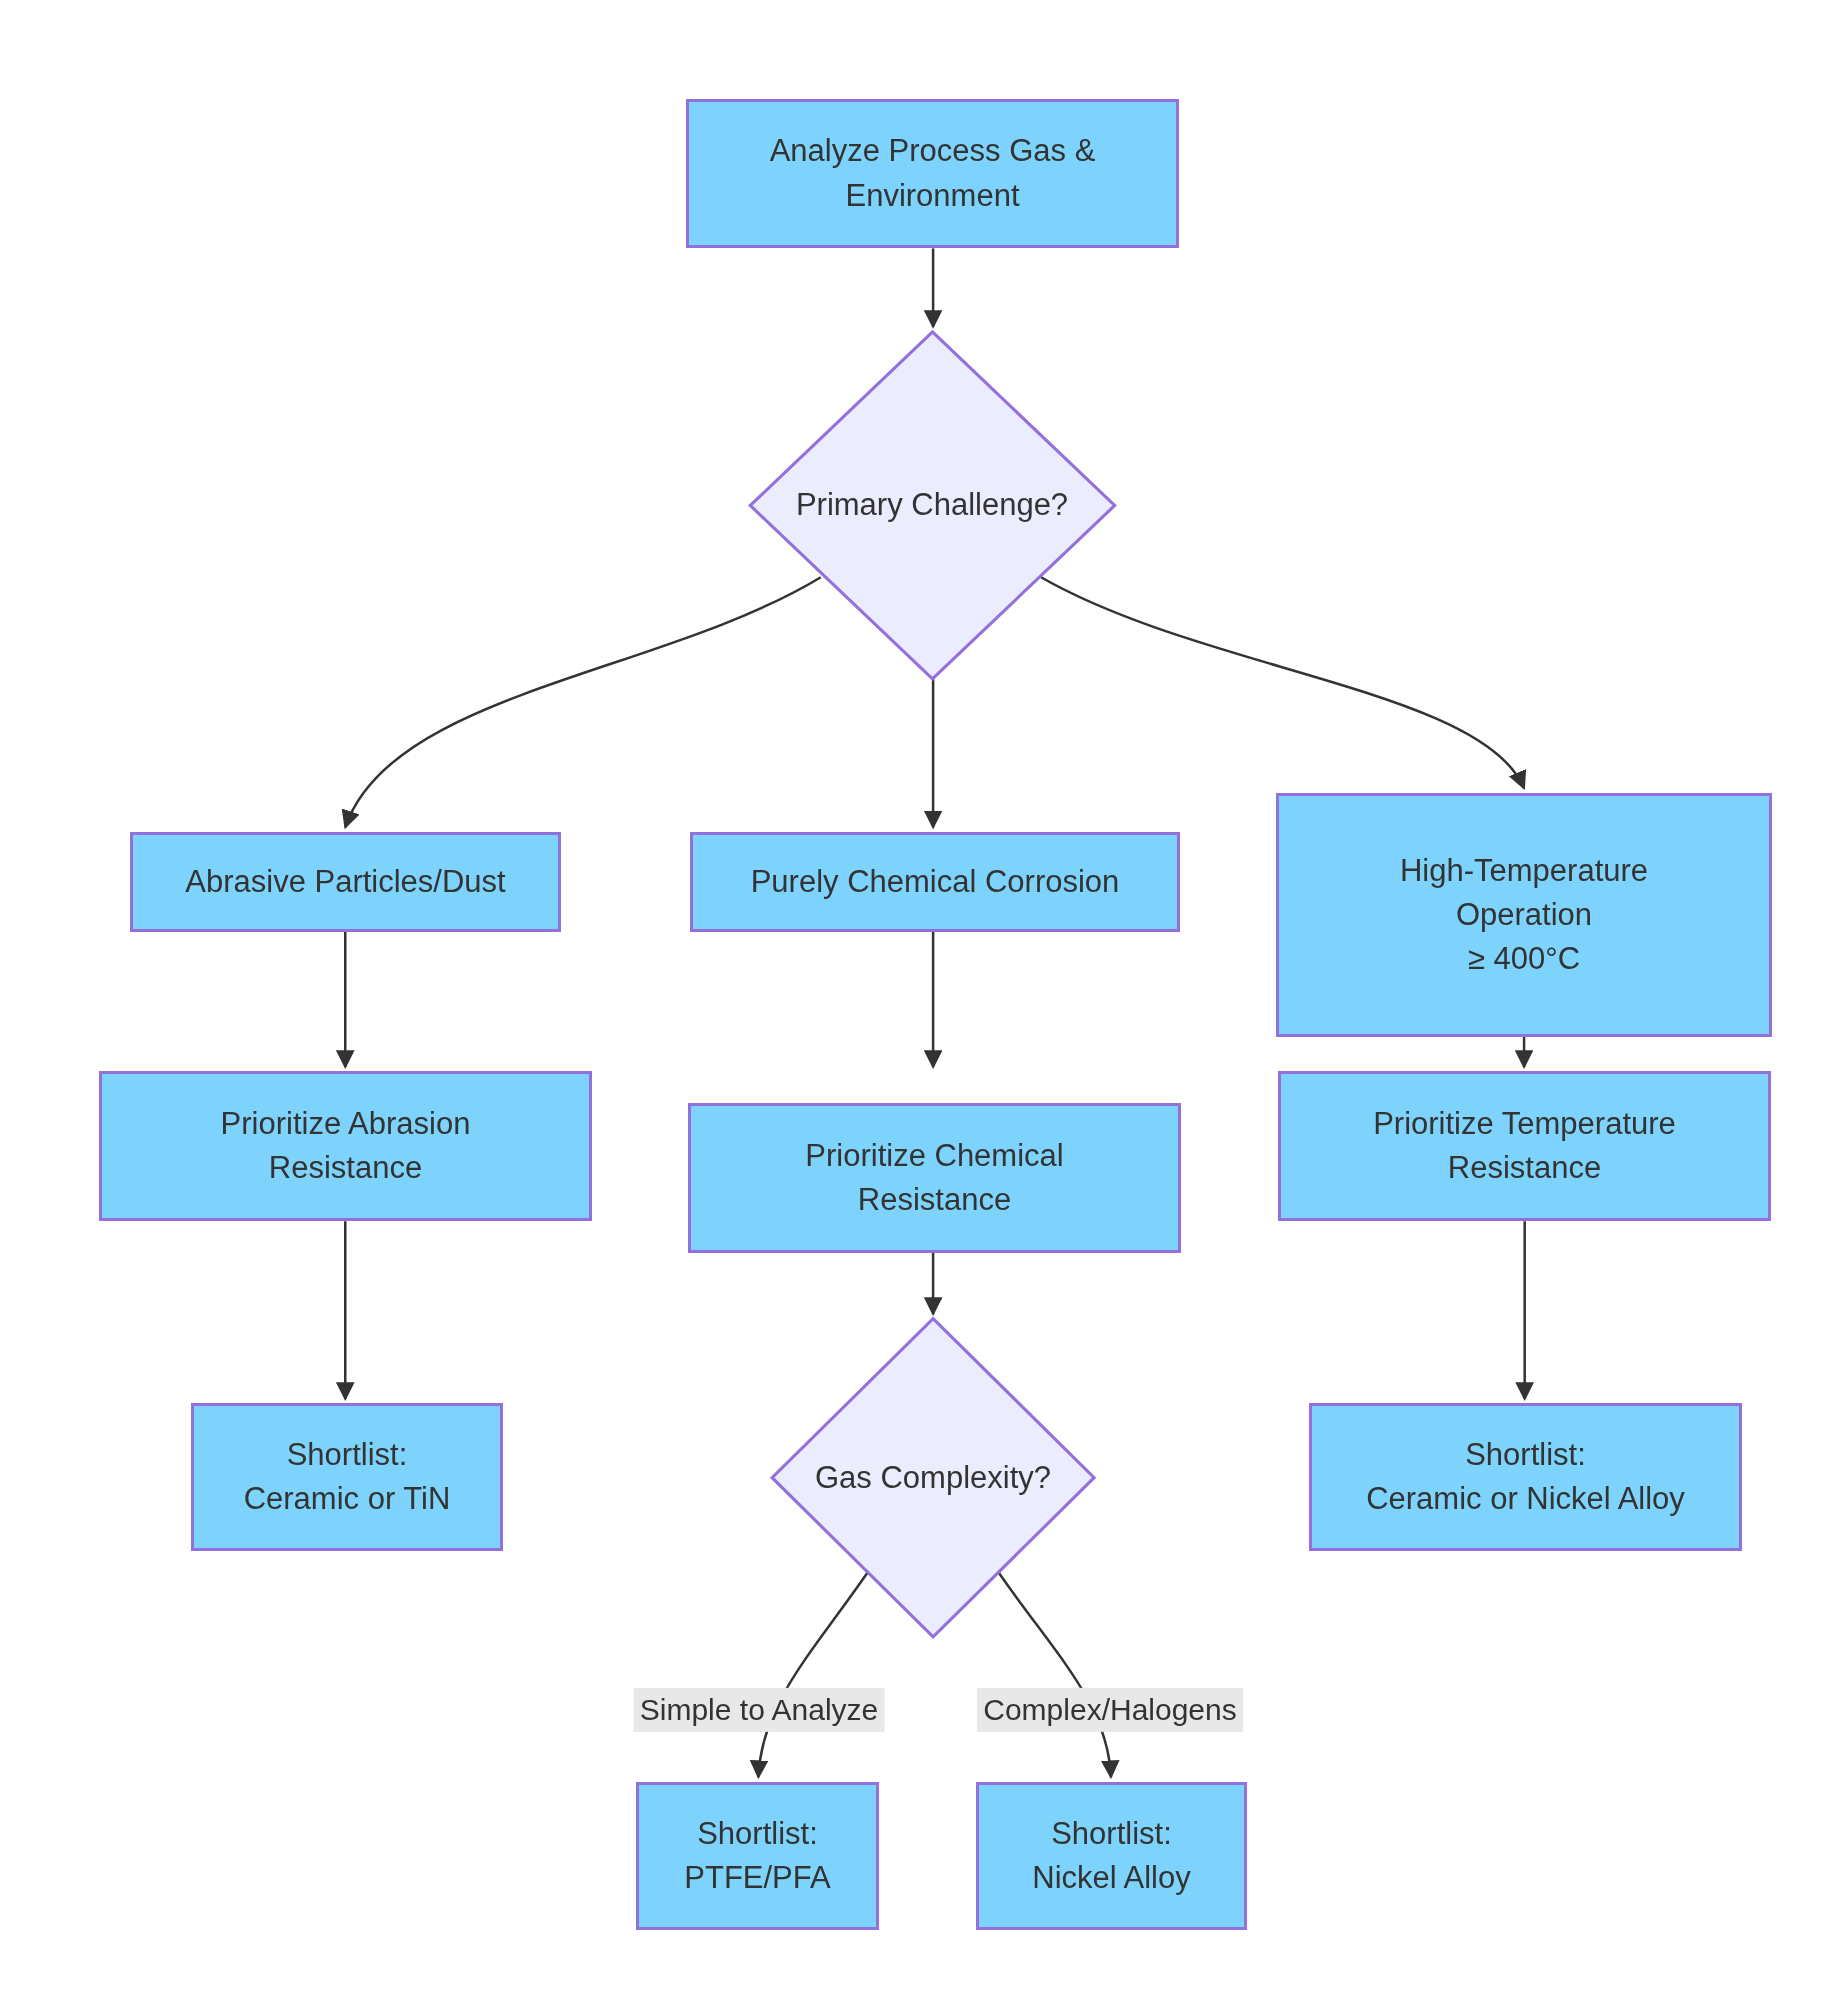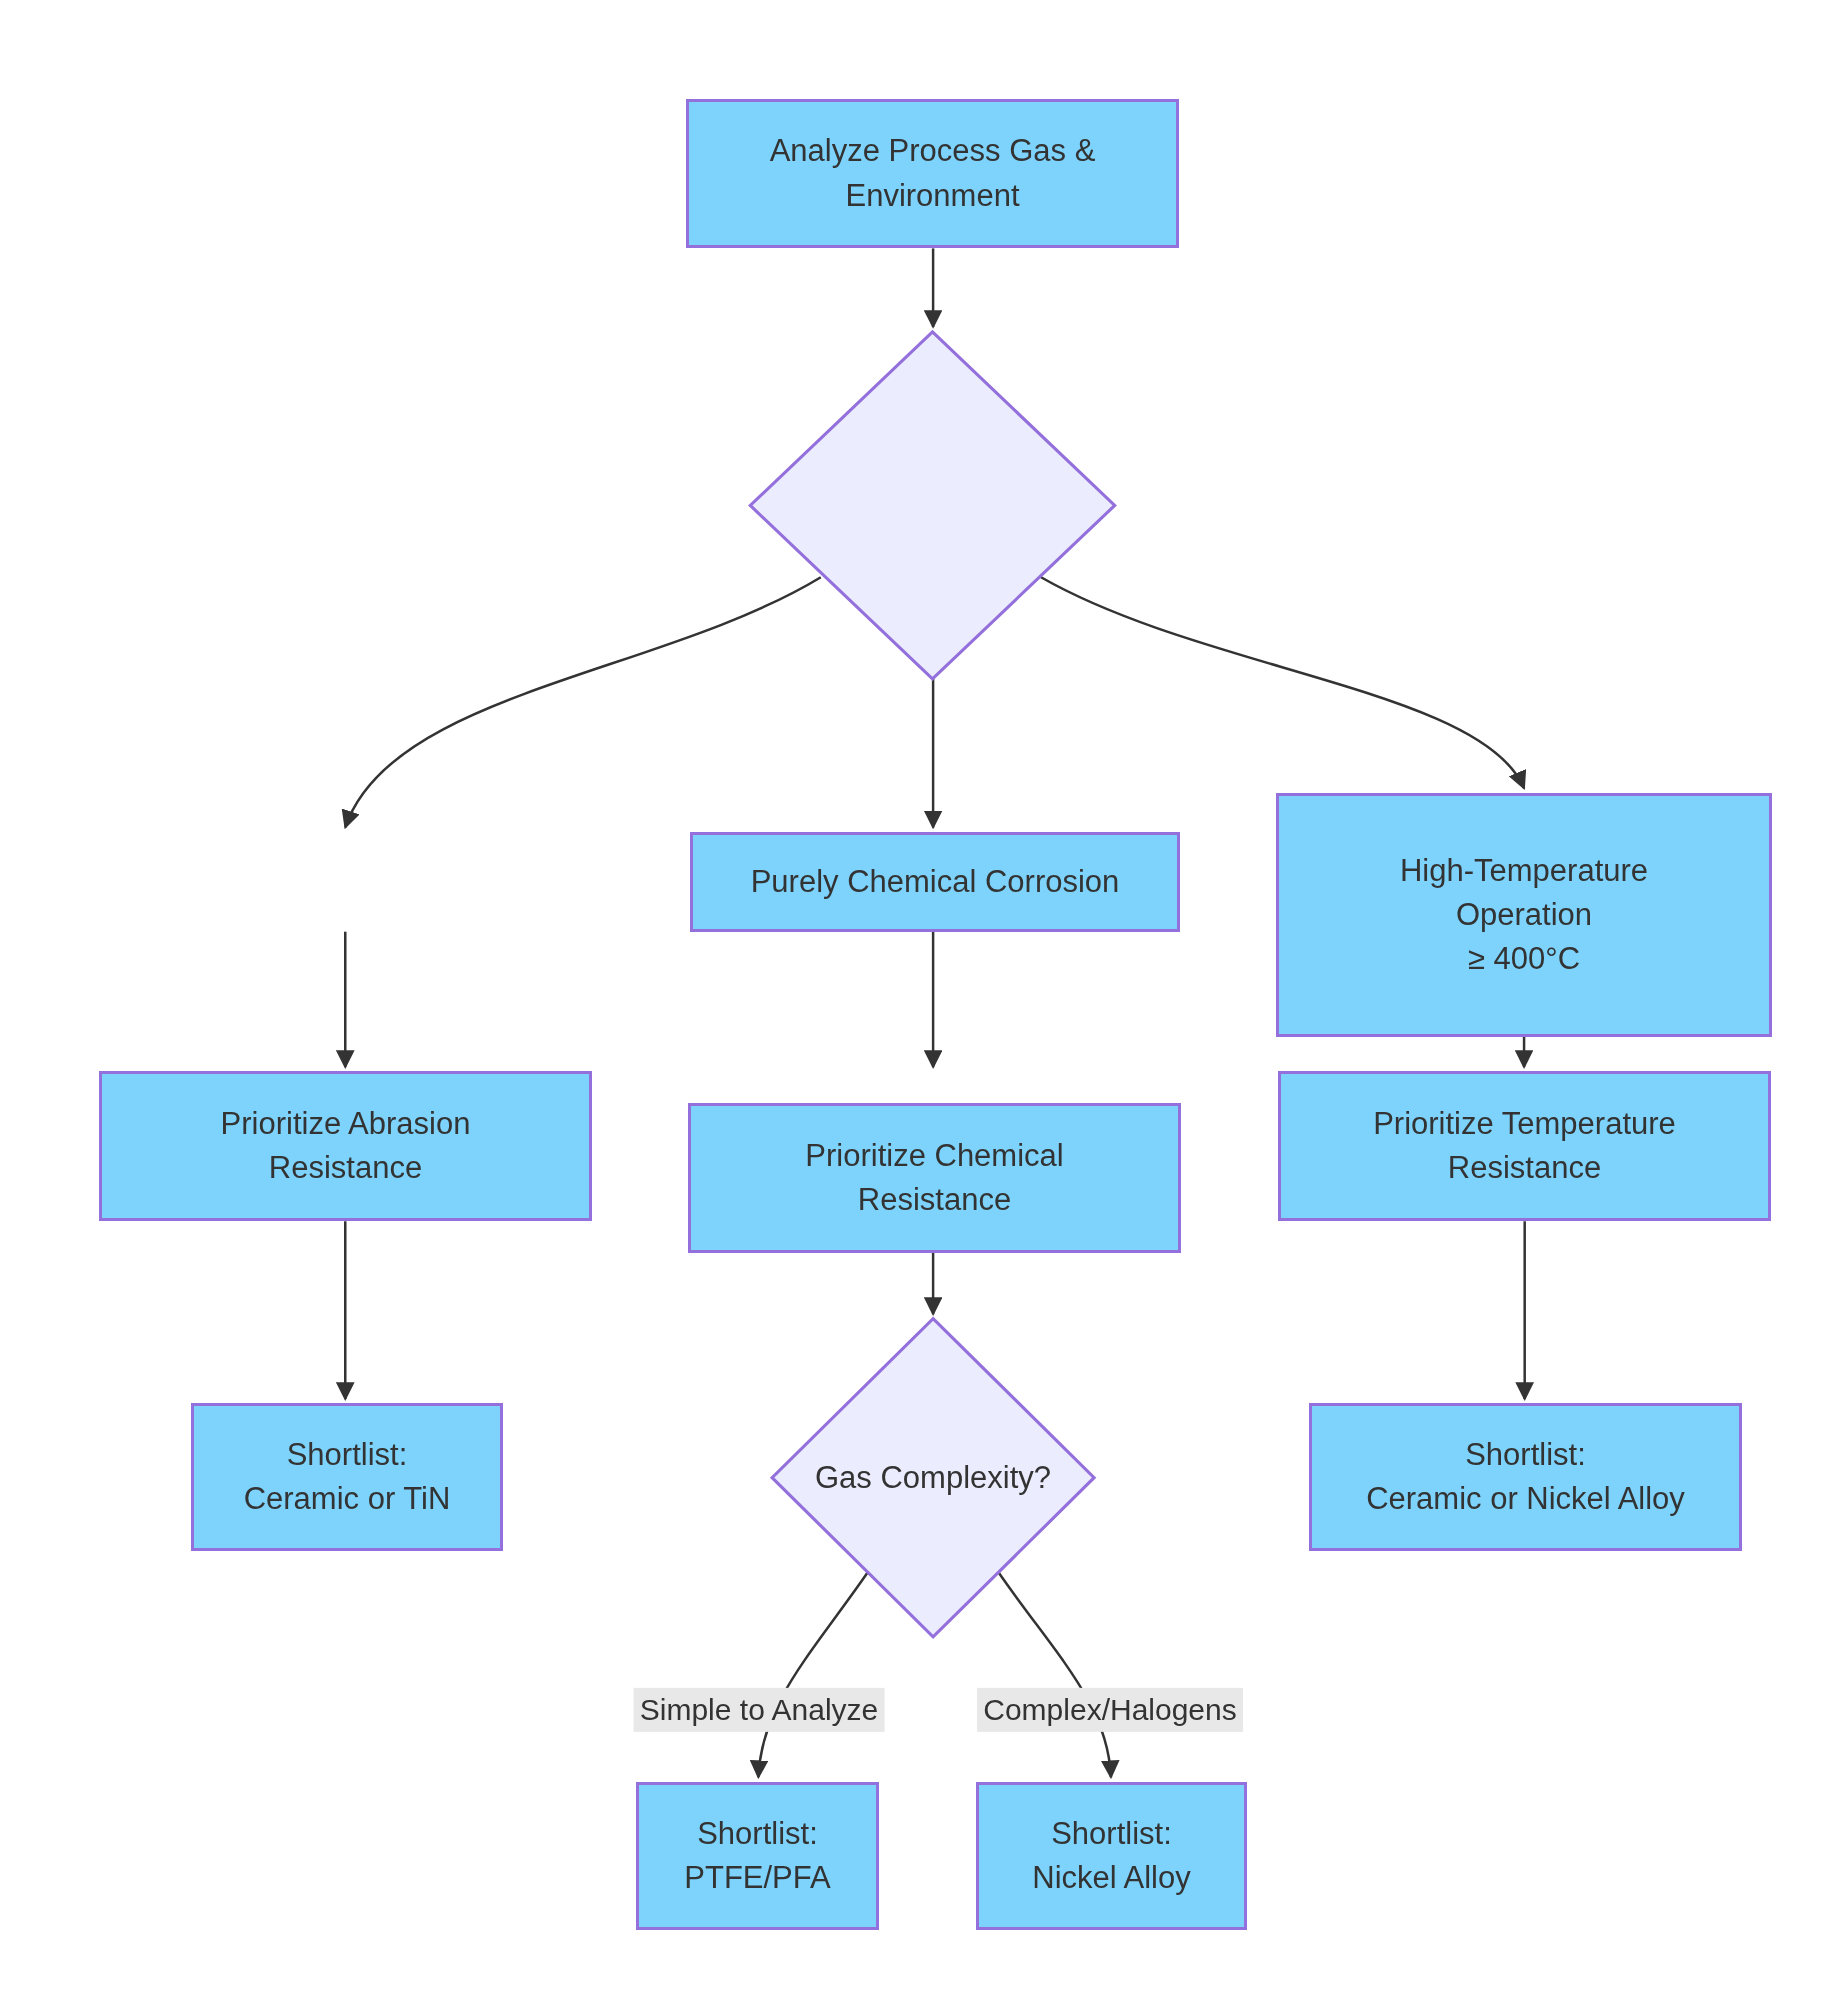--- a/index.html
+++ b/index.html
@@ -108,21 +108,23 @@
       <path d="M 1600 2520 C 1690 2650, 1775 2730, 1780 2848" marker-end="url(#arrow)"></path>
     </g>
 
     <polygon points="1494,532 1786,810 1494,1088 1202,810" fill="#ECECFF" stroke="#9370DB" stroke-width="5"></polygon>
     <polygon points="1495,2113 1753,2368 1495,2623 1237,2368" fill="#ECECFF" stroke="#9370DB" stroke-width="5"></polygon>
   </svg>
 
   <div class="rect-node" id="node-analyze">Analyze Process Gas &amp;
 Environment</div>
 
+  <div class="diamond-label" id="label-primary-challenge">Primary Challenge?</div>
 
+  <div class="rect-node" id="node-abrasive">Abrasive Particles/Dust</div>
 
   <div class="rect-node" id="node-chemical">Purely Chemical Corrosion</div>
 
   <div class="rect-node" id="node-high-temp">High-Temperature
 Operation
 ≥ 400°C</div>
 
   <div class="rect-node" id="node-prio-abrasion">Prioritize Abrasion
 Resistance</div>
 

